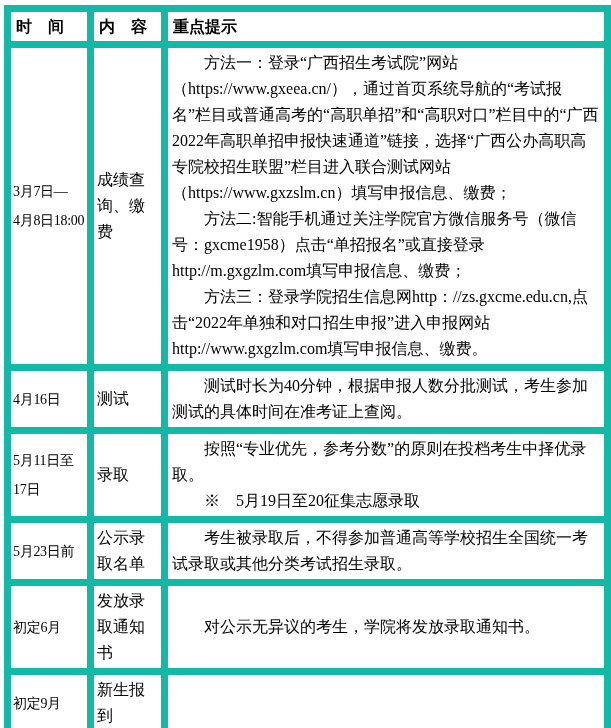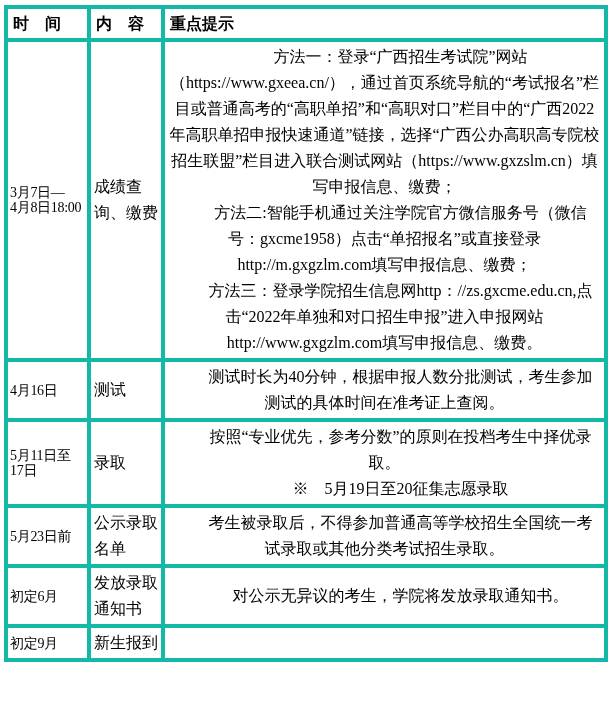--- a/index.html
+++ b/index.html
@@ -16,21 +16,21 @@
     border-collapse: collapse;
     table-layout: fixed;
     width: 600px;
     margin: 5px 0 0 4px;
     border: 2px solid #000000;
   }
   col.c1 { width: 83px; }
   col.c2 { width: 74px; }
   col.c3 { width: 443px; }
   th, td {
-    border: 4px solid #14b8a6;
+    border: 7px solid #14b8a6;
     vertical-align: middle;
     overflow: hidden;
   }
   th {
     font-size: 16px;
     font-weight: bold;
     text-align: left;
     padding: 2px 5px;
     height: 25px;
     line-height: 25px;
@@ -39,34 +39,33 @@
   tr.r1 { height: 50px; }
   tr.r2 { height: 33px; }
   tr.r3 { height: 78px; }
   tr.r4 { height: 75px; }
   tr.r5 { height: 55px; }
   tr.r6 { height: 52px; }
   tr.r7 { height: 32px; }
   td.cell-time {
     font-size: 14px;
     letter-spacing: -0.3px;
-    line-height: 15px;
+    line-height: 29px;
     padding: 2px 2px;
     white-space: pre-line;
   }
   td.cell-content {
     font-size: 16px;
     line-height: 26px;
     padding: 2px 3px;
   }
   td.cell-tips {
     font-size: 16px;
     line-height: 26px;
     padding: 2px 4px;
-    text-align: center;
   }
   td.cell-tips p {
     margin: 0;
     text-indent: 2em;
   }
   td.cell-tips b { font-weight: bold; }
 </style>
 </head>
 <body>
 

